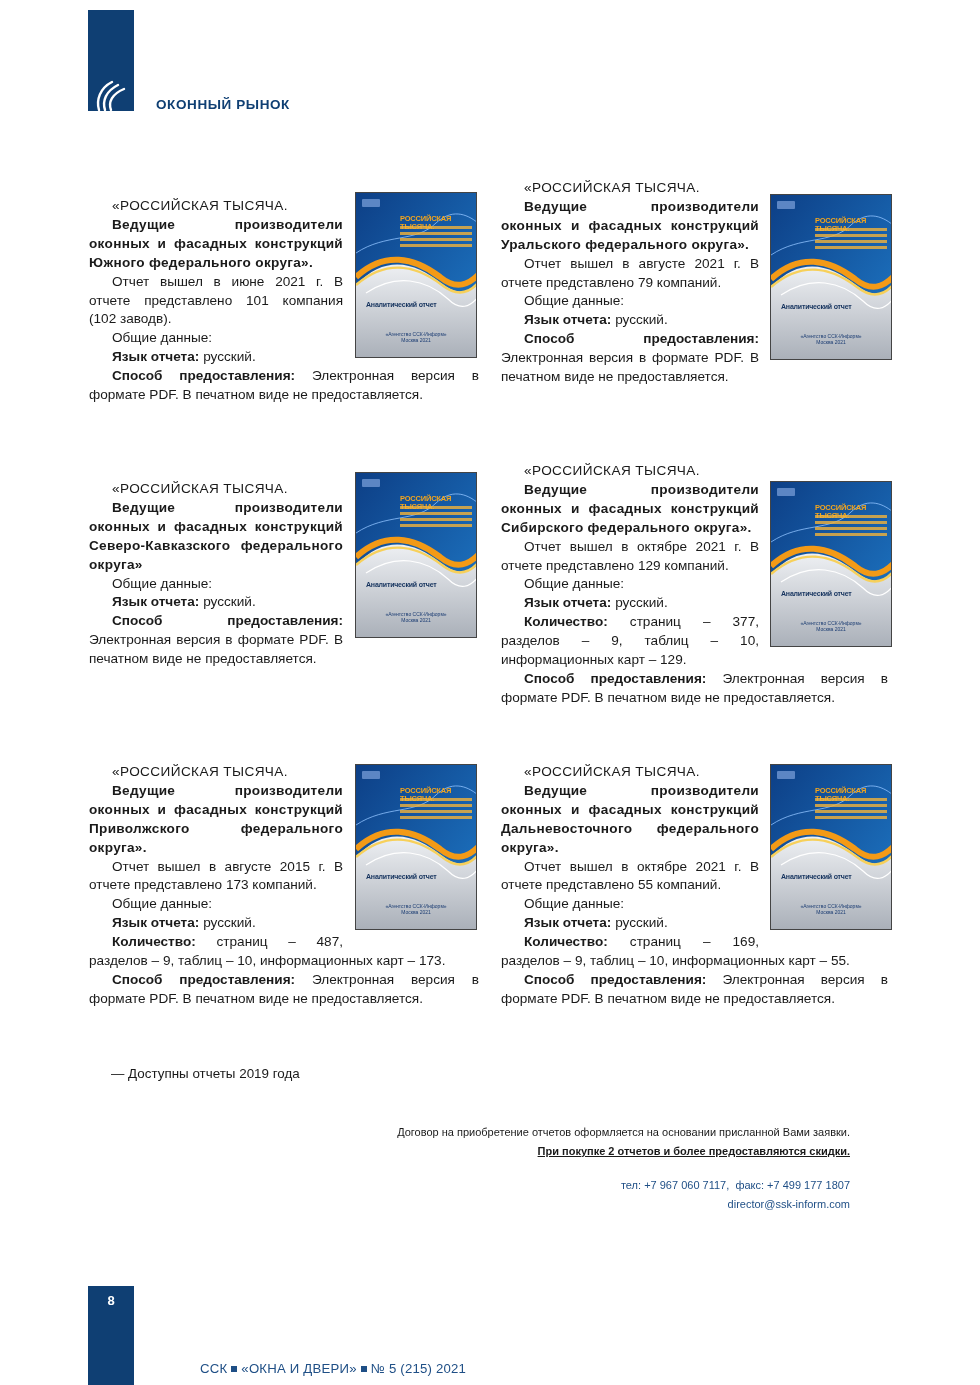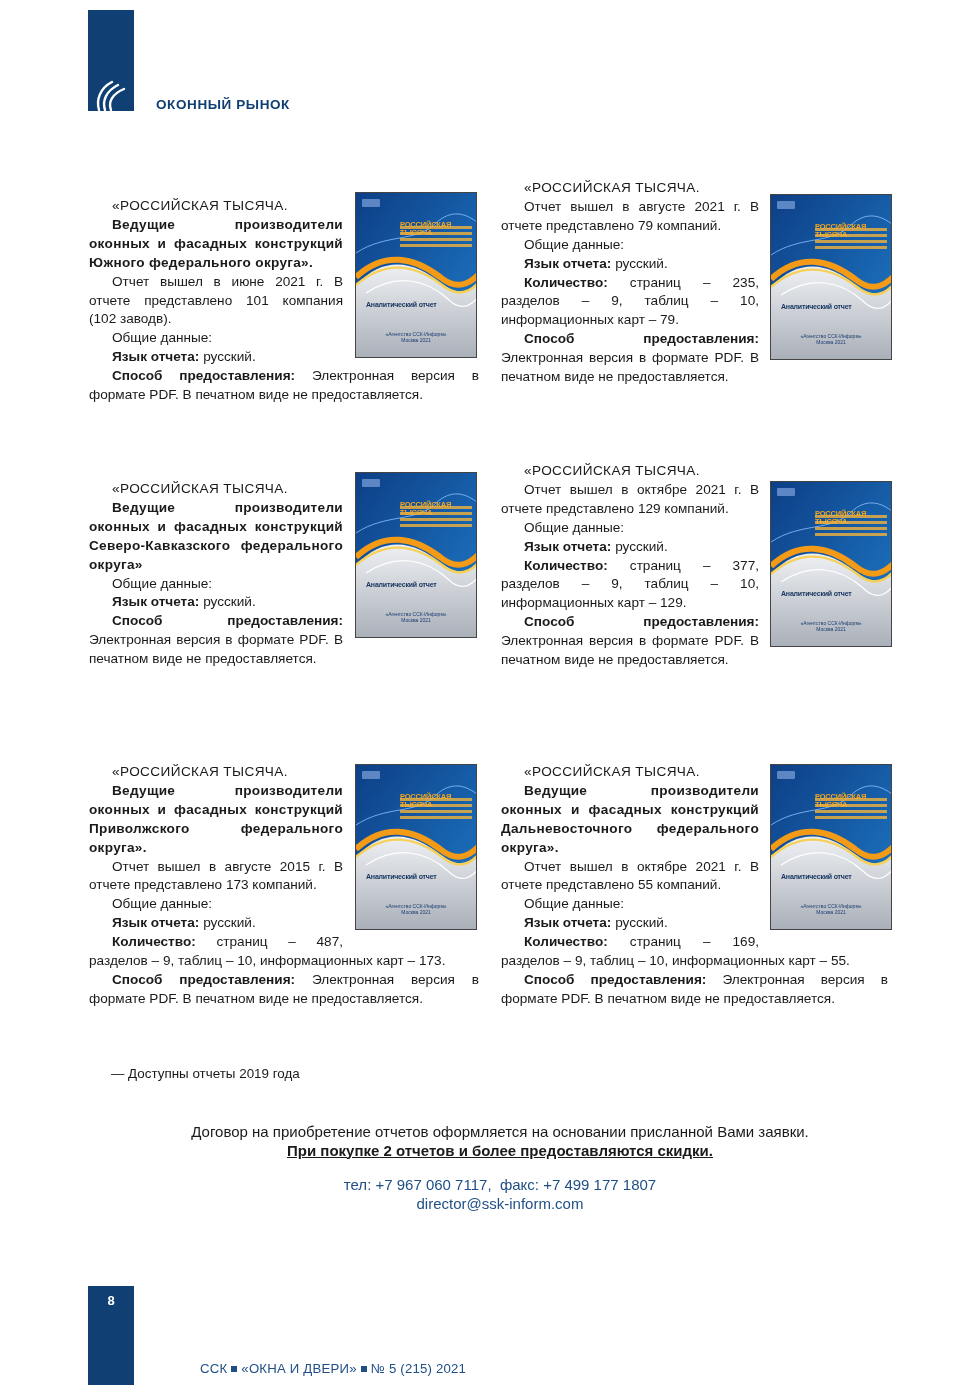--- a/index.html
+++ b/index.html
@@ -20,41 +20,41 @@
   .block p { margin: 0; text-indent: 23px; text-align: justify; }
   .block .title1 { font-weight: normal; letter-spacing: 0.4px; }
   .block .title2 { font-weight: bold; letter-spacing: 0.3px; }
   .block b { font-weight: bold; }
   .cover {
     position: absolute; width: 122px; height: 166px; border: 1px solid #444;
     background: #c8ccd2; overflow: hidden; box-sizing: border-box;
   }
   .cover svg { position: absolute; left: 0; top: 0; }
   .cover .ct {
-    position: absolute; left: 44px; top: 28px; right: 4px; color: #f4a51c;
+    position: absolute; left: 44px; top: 22px; right: 4px; color: #f4a51c;
     font-size: 7.5px; font-weight: bold; line-height: 8px; letter-spacing: -0.2px;
   }
   .cover .cs { position: absolute; left: 44px; top: 33px; right: 4px; }
   .cover .cs div { height: 3px; background: #f2b33a; opacity: 0.8; margin-bottom: 3px; }
   .cover .ca {
     position: absolute; left: 10px; top: 108px; font-size: 7px; font-weight: bold;
     color: #15335e; letter-spacing: -0.2px;
   }
   .cover .cp {
     position: absolute; left: 0; right: 0; top: 138px; text-align: center;
     font-size: 5px; line-height: 6px; color: #1c3d73;
   }
   .cover .clogo {
     position: absolute; left: 6px; top: 6px; width: 18px; height: 8px;
     background: #5c86c4; border-radius: 1px;
   }
   .note { position: absolute; left: 111px; top: 1066px; font-size: 13.4px; }
   .footer-info {
-    position: absolute; left: 150px; width: 700px; top: 1123px; text-align: center;
-    font-size: 15px; line-height: 18.5px;
+    position: absolute; left: 150px; width: 700px; top: 1123px; text-align: right;
+    font-size: 11px; line-height: 18.5px;
   }
   .footer-info .bold { font-weight: bold; text-decoration: underline; }
   .footer-info .blue { color: #1f4f86; }
   .page-box {
     position: absolute; left: 88px; top: 1286px; width: 46px; height: 99px;
     background: #0f3f73;
   }
   .page-num {
     position: absolute; left: 0; width: 46px; top: 7px; text-align: center;
     color: #fff; font-weight: bold; font-size: 13px;
@@ -120,24 +120,24 @@
       </div>
       <div class="ca">Аналитический отчет</div>
       <div class="cp">
         <div>«Агентство ССК-Информ»</div>
         <div>Москва 2021</div>
       </div>
     </div>
     <div class="block" style="left: 501px; top: 179px; width: 387px;">
       <div style="float:right;width:129px;height:185px;"></div>
       <p class="title1">«РОССИЙСКАЯ ТЫСЯЧА.</p>
+      <p class="title2">Ведущие производители оконных и фасадных конструкций Уральского федерального округа».</p>
       <p>Отчет вышел в августе 2021 г. В отчете представлено 79 компаний.</p>
       <p>Общие данные:</p>
       <p><b>Язык отчета:</b> <span>русский.</span></p>
-      <p><b>Количество:</b> <span>страниц – 235, разделов – 9, таблиц – 10, информационных карт – 79.</span></p>
       <p><b>Способ предоставления:</b> <span>Электронная версия в формате PDF. В печатном виде не предоставляется.</span></p>
     </div>
     <div class="cover" style="left: 770px; top: 194px;">
       <svg width="122" height="166" viewBox="0 0 122 166">
         <defs>
           <linearGradient id="bg1" x1="0" y1="0" x2="1" y2="1">
             <stop offset="0" stop-color="#0d3f86"></stop>
             <stop offset="1" stop-color="#1f7ac8"></stop>
           </linearGradient>
           <linearGradient id="lo1" x1="0" y1="0" x2="0" y2="1">
@@ -203,20 +203,21 @@
       </div>
       <div class="ca">Аналитический отчет</div>
       <div class="cp">
         <div>«Агентство ССК-Информ»</div>
         <div>Москва 2021</div>
       </div>
     </div>
     <div class="block" style="left: 501px; top: 462px; width: 387px;">
       <div style="float:right;width:129px;height:189px;"></div>
       <p class="title1">«РОССИЙСКАЯ ТЫСЯЧА.</p>
+      <p class="title2">Ведущие производители оконных и фасадных конструкций Сибирского федерального округа».</p>
       <p>Отчет вышел в октябре 2021 г. В отчете представлено 129 компаний.</p>
       <p>Общие данные:</p>
       <p><b>Язык отчета:</b> <span>русский.</span></p>
       <p><b>Количество:</b> <span>страниц – 377, разделов – 9, таблиц – 10, информационных карт – 129.</span></p>
       <p><b>Способ предоставления:</b> <span>Электронная версия в формате PDF. В печатном виде не предоставляется.</span></p>
     </div>
     <div class="cover" style="left: 770px; top: 481px;">
       <svg width="122" height="166" viewBox="0 0 122 166">
         <defs>
           <linearGradient id="bg3" x1="0" y1="0" x2="1" y2="1">

